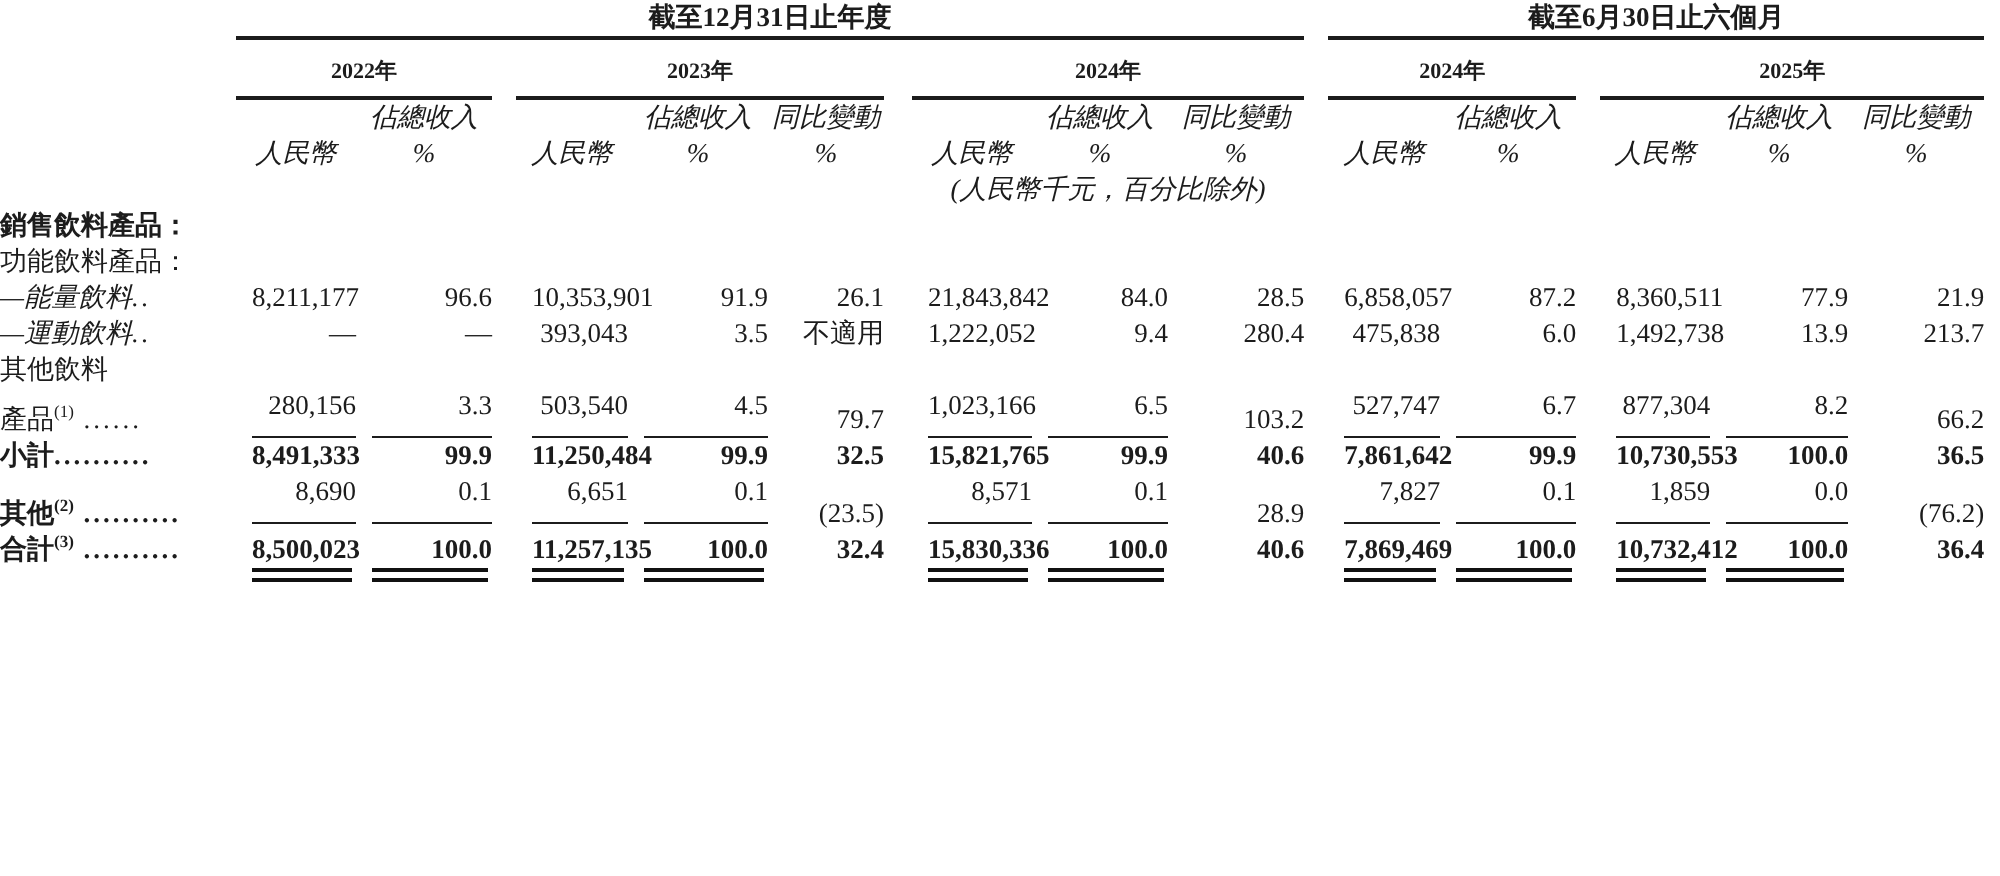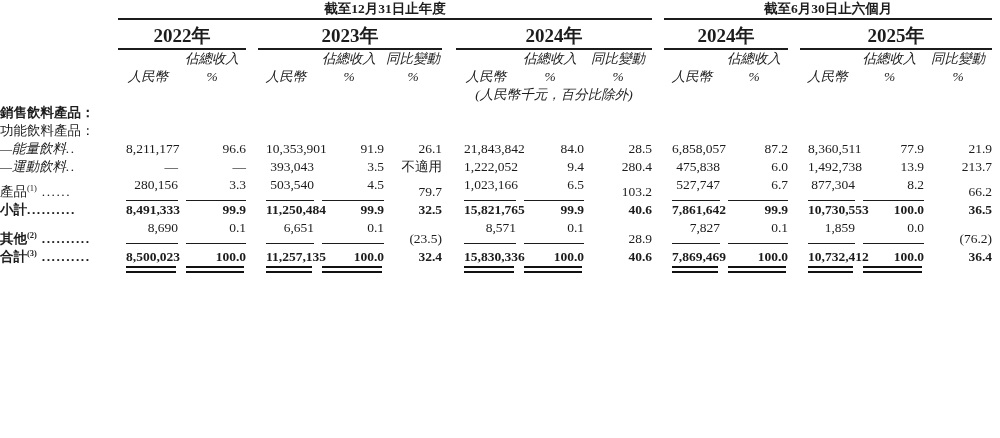--- a/index.html
+++ b/index.html
@@ -29,21 +29,21 @@
   
   .mega-cell {
     font-weight: bold;
     font-size: 14px;
     text-align: center;
     border-bottom: 2px solid #1c1c1c;
     padding: 8px 0 5px;
   }
   .r-years .yr {
     font-weight: bold;
-    font-size: 19px;
+    font-size: 11px;
     text-align: center;
     border-bottom: 2px solid #1c1c1c;
     padding: 7px 0 3px;
   }
   .r-sub1 td { font-style: italic; text-align: center; font-size: 13px; padding-top: 10px; }
   .r-sub2 td { font-style: italic; text-align: center; font-size: 13px; padding-top: 2px; }
   .r-unaud td { font-style: italic; text-align: center; font-size: 12.5px; vertical-align: top; height: 18px; padding-top: 1px; }
   .r-note td { font-style: italic; text-align: center; font-size: 13px; padding-top: 12px; }
   
   td.lbl { text-align: left; font-size: 14px; }
@@ -271,20 +271,24 @@
             <span class="cv">1,492,738</span>
           </td>
           <td class="num">
             <span class="cv">13.9</span>
           </td>
           <td class="num">
             <span class="cv">213.7</span>
           </td>
           <td></td>
         </tr>
+        <tr class="br br4">
+          <td class="lbl ind1"><span>其他飲料</span></td>
+          <td colspan="18"></td>
+        </tr>
         <tr class="br br5">
           <td class="lbl ind2"><span>產品</span><sup>(1)</sup><span class="dots"> ......</span></td>
           <td class="num rl">
             <span class="cv">280,156</span>
           </td>
           <td class="num rl">
             <span class="cv">3.3</span>
           </td>
           <td class="gap"></td>
           <td class="num rl">

